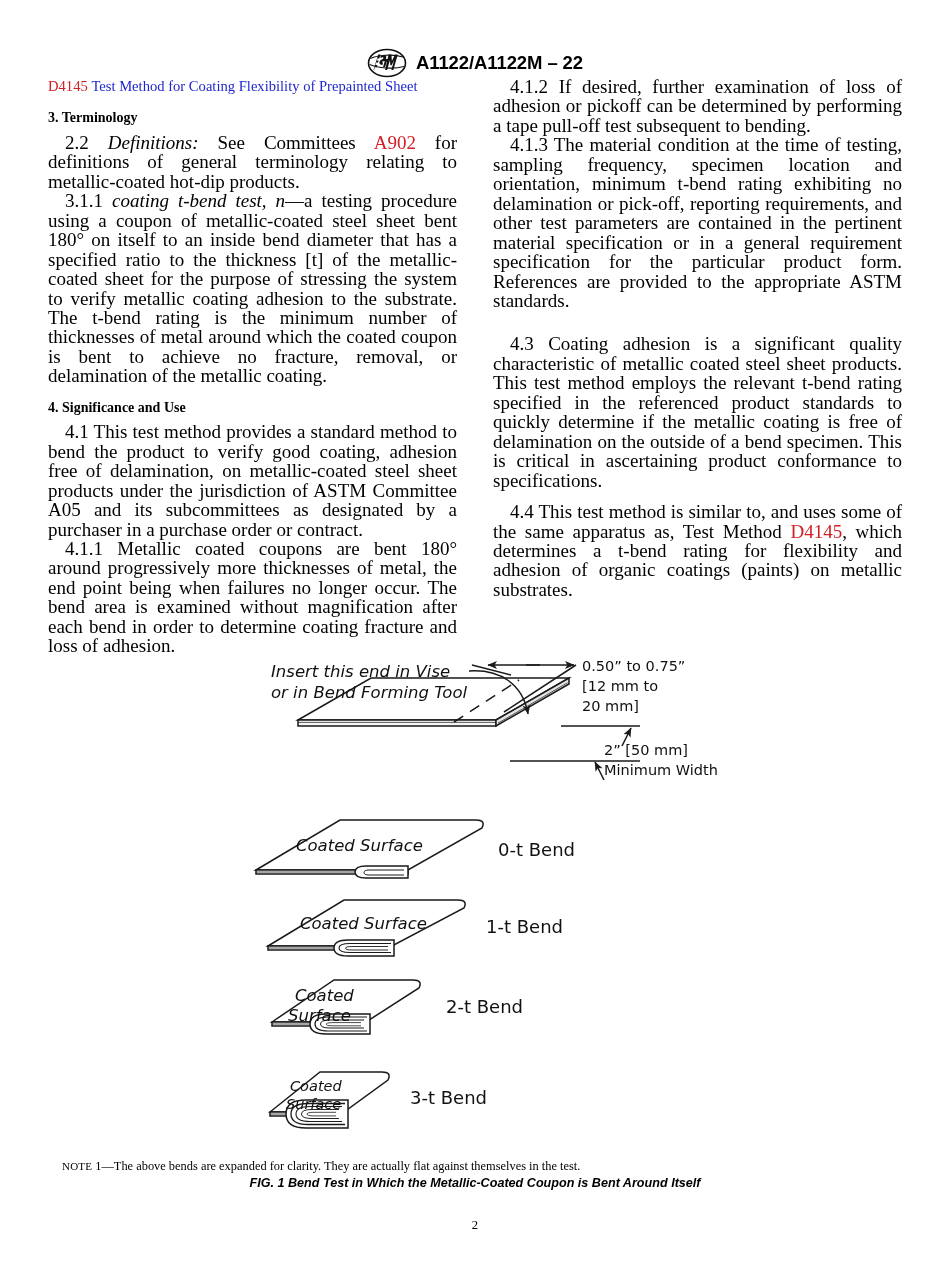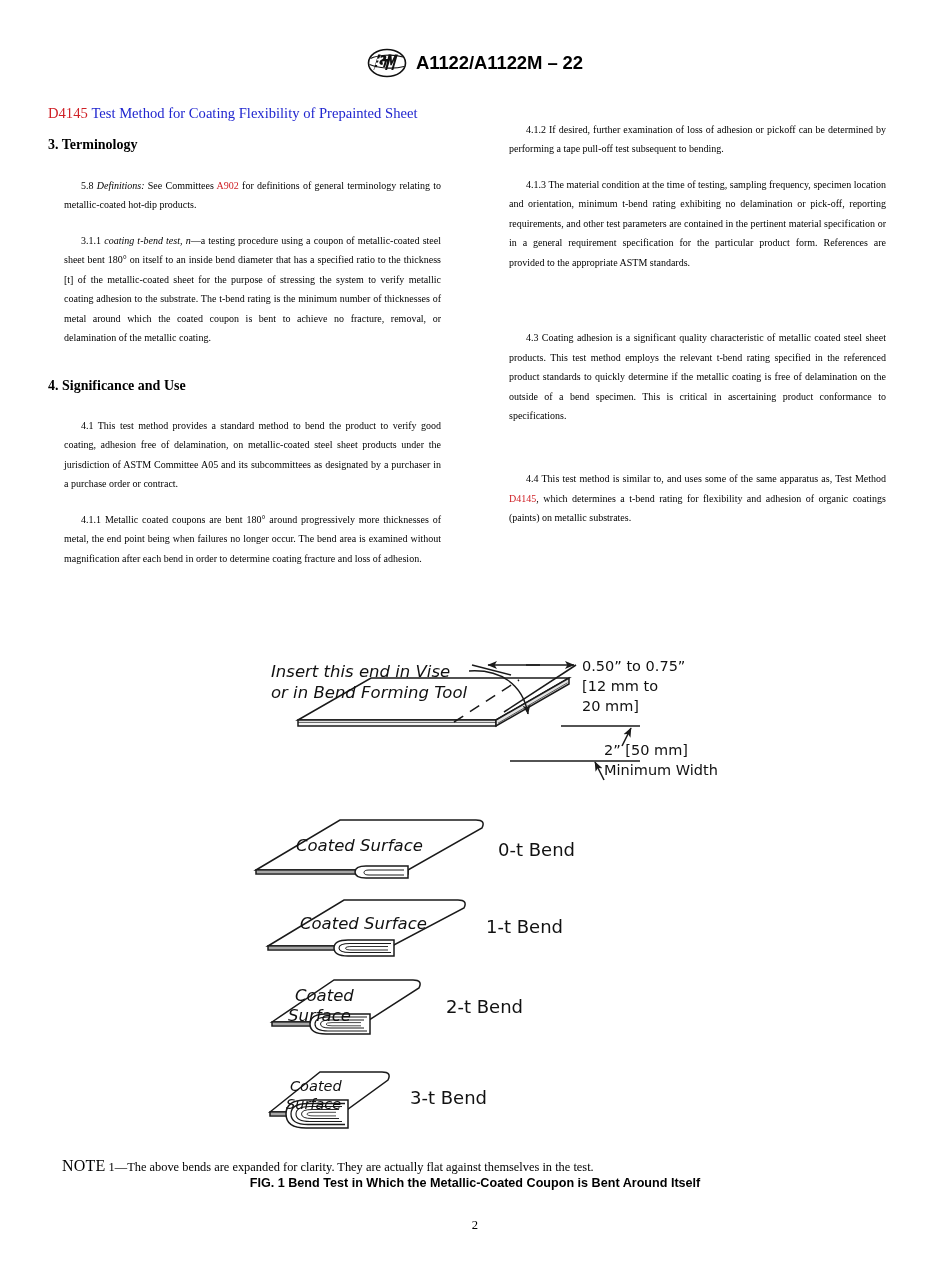--- a/index.html
+++ b/index.html
@@ -32,31 +32,31 @@
     font-family: "Liberation Sans", "DejaVu Sans", sans-serif;
     font-size: 18.5px;
     font-weight: bold;
     letter-spacing: -0.1px;
     color: #000;
   }
 
   
   .columns {
     position: absolute;
-    top: 104px;
+    top: 77px;
     left: 48px;
     width: 854px;
     display: flex;
     gap: 36px;
   }
   .col { width: 409px; }
 
   p.para {
-    margin: 16px;
-    font-size: 10px;
+    margin: 0;
+    font-size: 19px;
     line-height: 19.45px;
     text-align: justify;
     text-justify: inter-word;
     hyphens: none;
     text-indent: 17px;
   }
   p.ref-entry {
     margin: 0;
     font-size: 14.6px;
     line-height: 19.45px;
@@ -94,32 +94,33 @@
   .note-line {
     position: absolute;
     top: 1158px;
     left: 62px;
     width: 830px;
     font-size: 12.4px;
     line-height: 16px;
     text-align: left;
   }
   .note-label {
-    font-size: 16px;
+    font-size: 11px;
     letter-spacing: 0.2px;
   }
   .fig-caption {
     position: absolute;
     top: 1176px;
     left: 0;
     width: 950px;
     text-align: center;
     font-family: "Liberation Sans", "DejaVu Sans", sans-serif;
     font-size: 12.6px;
     font-weight: bold;
+    font-style: italic;
   }
 
   .page-number {
     position: absolute;
     top: 1218px;
     left: 0;
     width: 950px;
     text-align: center;
     font-size: 12.6px;
   }
@@ -150,21 +151,21 @@
 
     <p class="ref-entry">
       <span class="hang lnk-red">D4145</span><span class="lnk-blue">&nbsp;</span><span class="lnk-blue">Test Method for Coating Flexibility of Prepainted Sheet</span>
     </p>
 
     <div class="sp-before-head"></div>
     <h2 class="section-head">3.  Terminology</h2>
     <div class="sp-after-head"></div>
 
     <p class="para">
-      <span class="num">5.8</span>&nbsp;<span class="it">Definitions:</span><span> See Committees </span><span class="lnk-red">A902</span><span> for definitions of general terminology relating to metallic-coated hot-dip products.</span>
+      <span class="num">2.2</span>&nbsp;<span class="it">Definitions:</span><span> See Committees </span><span class="lnk-red">A902</span><span> for definitions of general terminology relating to metallic-coated hot-dip products.</span>
     </p>
 
     <p class="para">
       <span class="num">3.1.1</span>&nbsp;<span class="it">coating t-bend test, n</span><span>—a testing procedure using a coupon of metallic-coated steel sheet bent 180° on itself to an inside bend diameter that has a specified ratio to the thickness [t] of the metallic-coated sheet for the purpose of stressing the system to verify metallic coating adhesion to the substrate. The t-bend rating is the minimum number of thicknesses of metal around which the coated coupon is bent to achieve no fracture, removal, or delamination of the metallic coating.</span>
     </p>
 
 
     <div class="sp-before-head"></div>
     <h2 class="section-head">4.  Significance and Use</h2>
     <div class="sp-after-head"></div>

